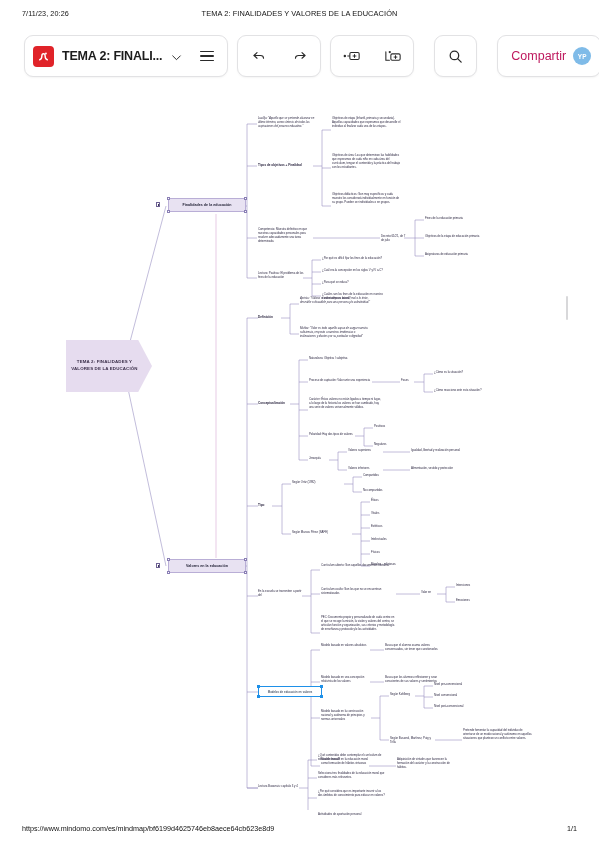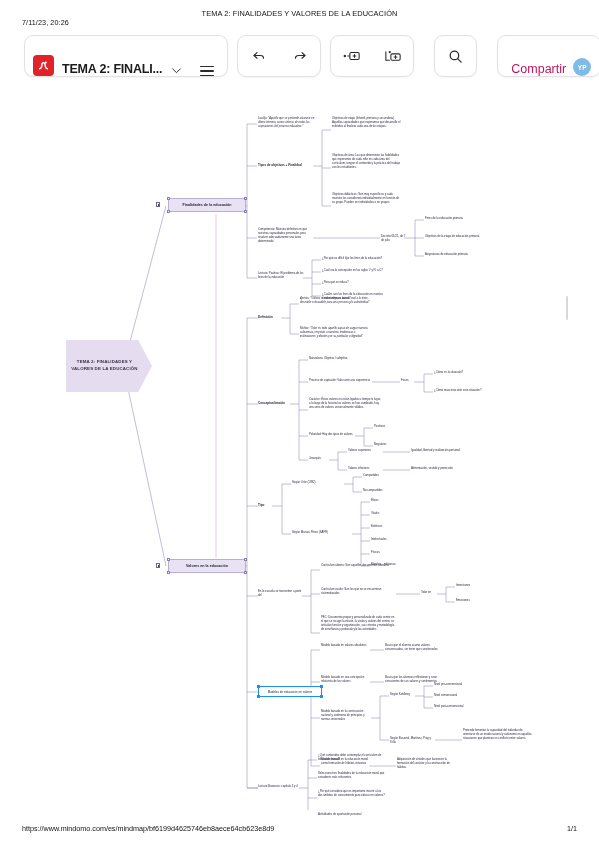--- a/index.html
+++ b/index.html
@@ -11,31 +11,31 @@
     color: #1a1a1a;
     overflow: hidden;
     position: relative;
   }
 
   
   .print-header {
     position:absolute; top:0; left:0; width:599px; height:30px;
     display:flex; align-items:center;
   }
-  .ph-date { position:absolute; left:22px; top:18px; font-size:7.2px; color:#111; letter-spacing:.1px; }
+  .ph-date { position:absolute; left:22px; top:9px; font-size:7.2px; color:#111; letter-spacing:.1px; }
   .ph-title { position:absolute; left:0; right:0; top:9px; text-align:center; font-size:7.4px; color:#111; letter-spacing:.1px; }
 
   
   .toolbar {
     position:absolute; left:24px; top:33px; width:552px; height:46px;
     display:flex; align-items:center; gap:9px;
   }
   .tb-group {
     background:#fff; border:1px solid #e2e2e4; border-radius:9px;
-    height:42px; display:flex; align-items:flex-end; box-shadow:0 1px 2px rgba(0,0,0,.045);
+    height:42px; display:flex; align-items:center; box-shadow:0 1px 2px rgba(0,0,0,.045);
   }
   .tb-title-group { padding:0 10px 0 8px; gap:8px; }
   .mm-logo {
     width:21px; height:21px; border-radius:4px; background:#e02329;
     display:flex; align-items:center; justify-content:center; flex:0 0 auto;
   }
   .mm-logo svg { display:block; }
   .doc-title { font-size:12.5px; font-weight:bold; color:#1c1c1c; letter-spacing:-.2px; white-space:nowrap; }
   .chev { width:13px; height:13px; flex:0 0 auto; }
   .hamburger { width:26px; display:flex; flex-direction:column; gap:3px; align-items:center; padding-left:6px; }

